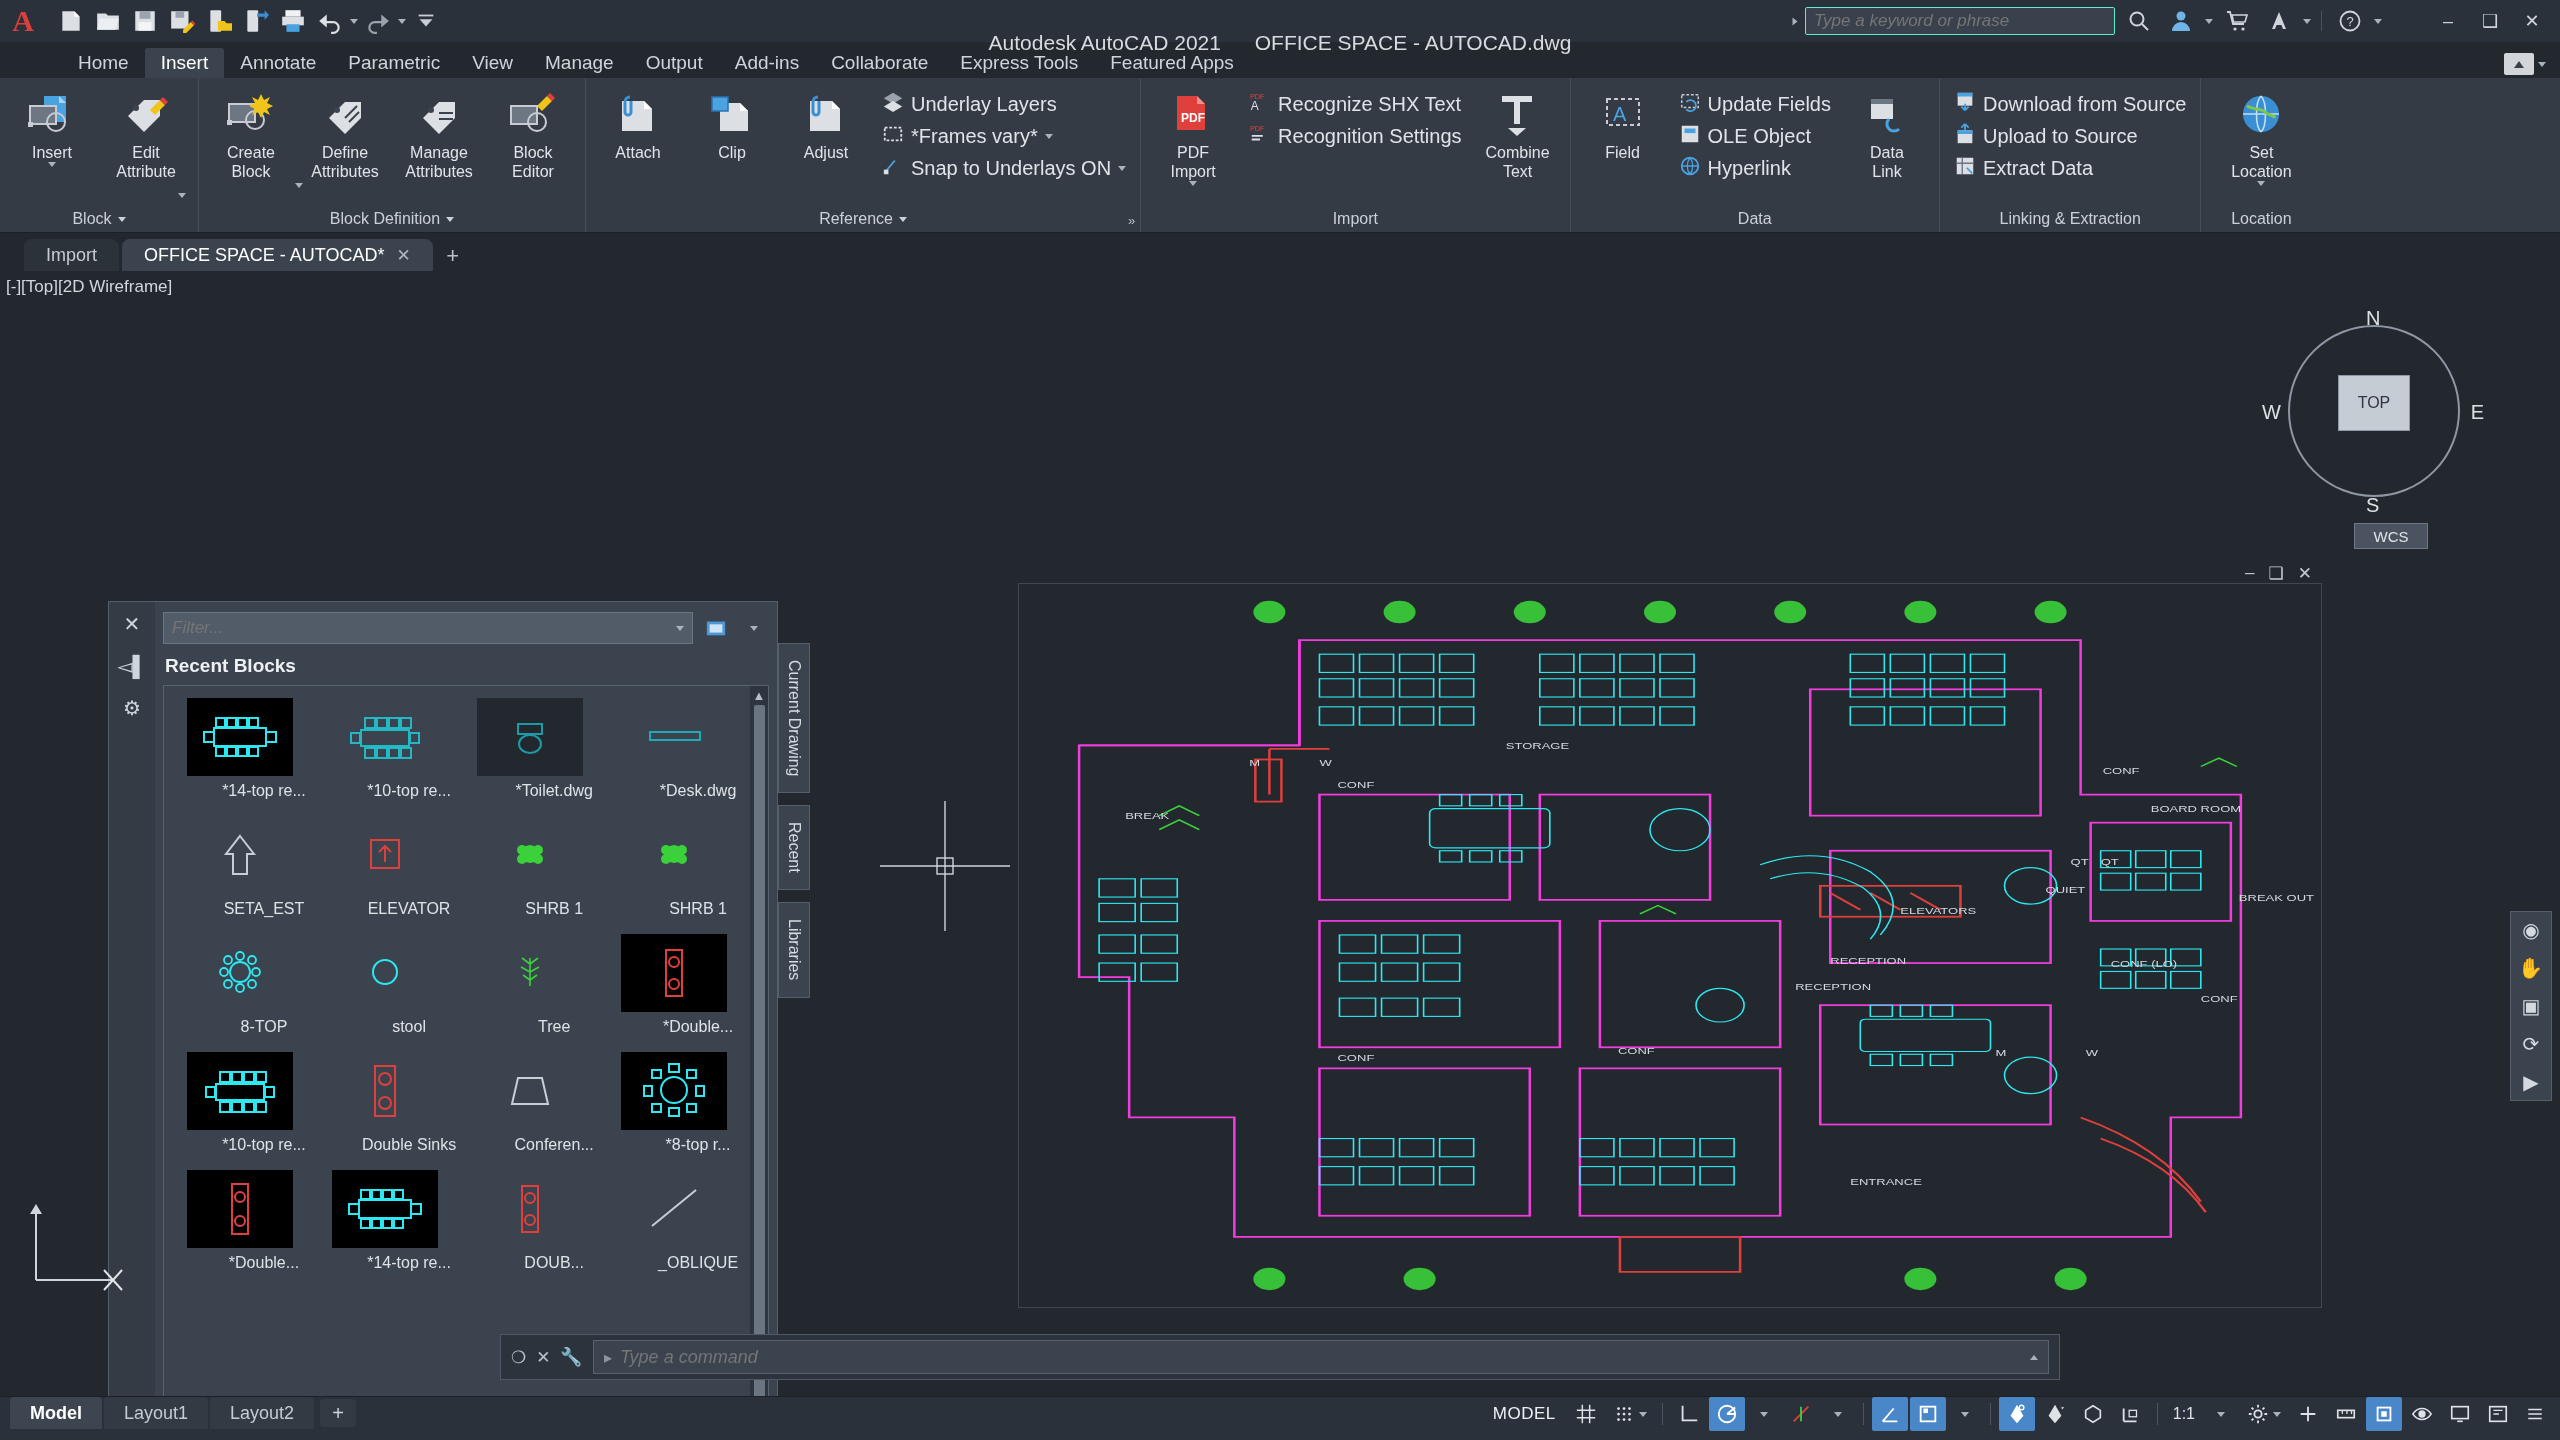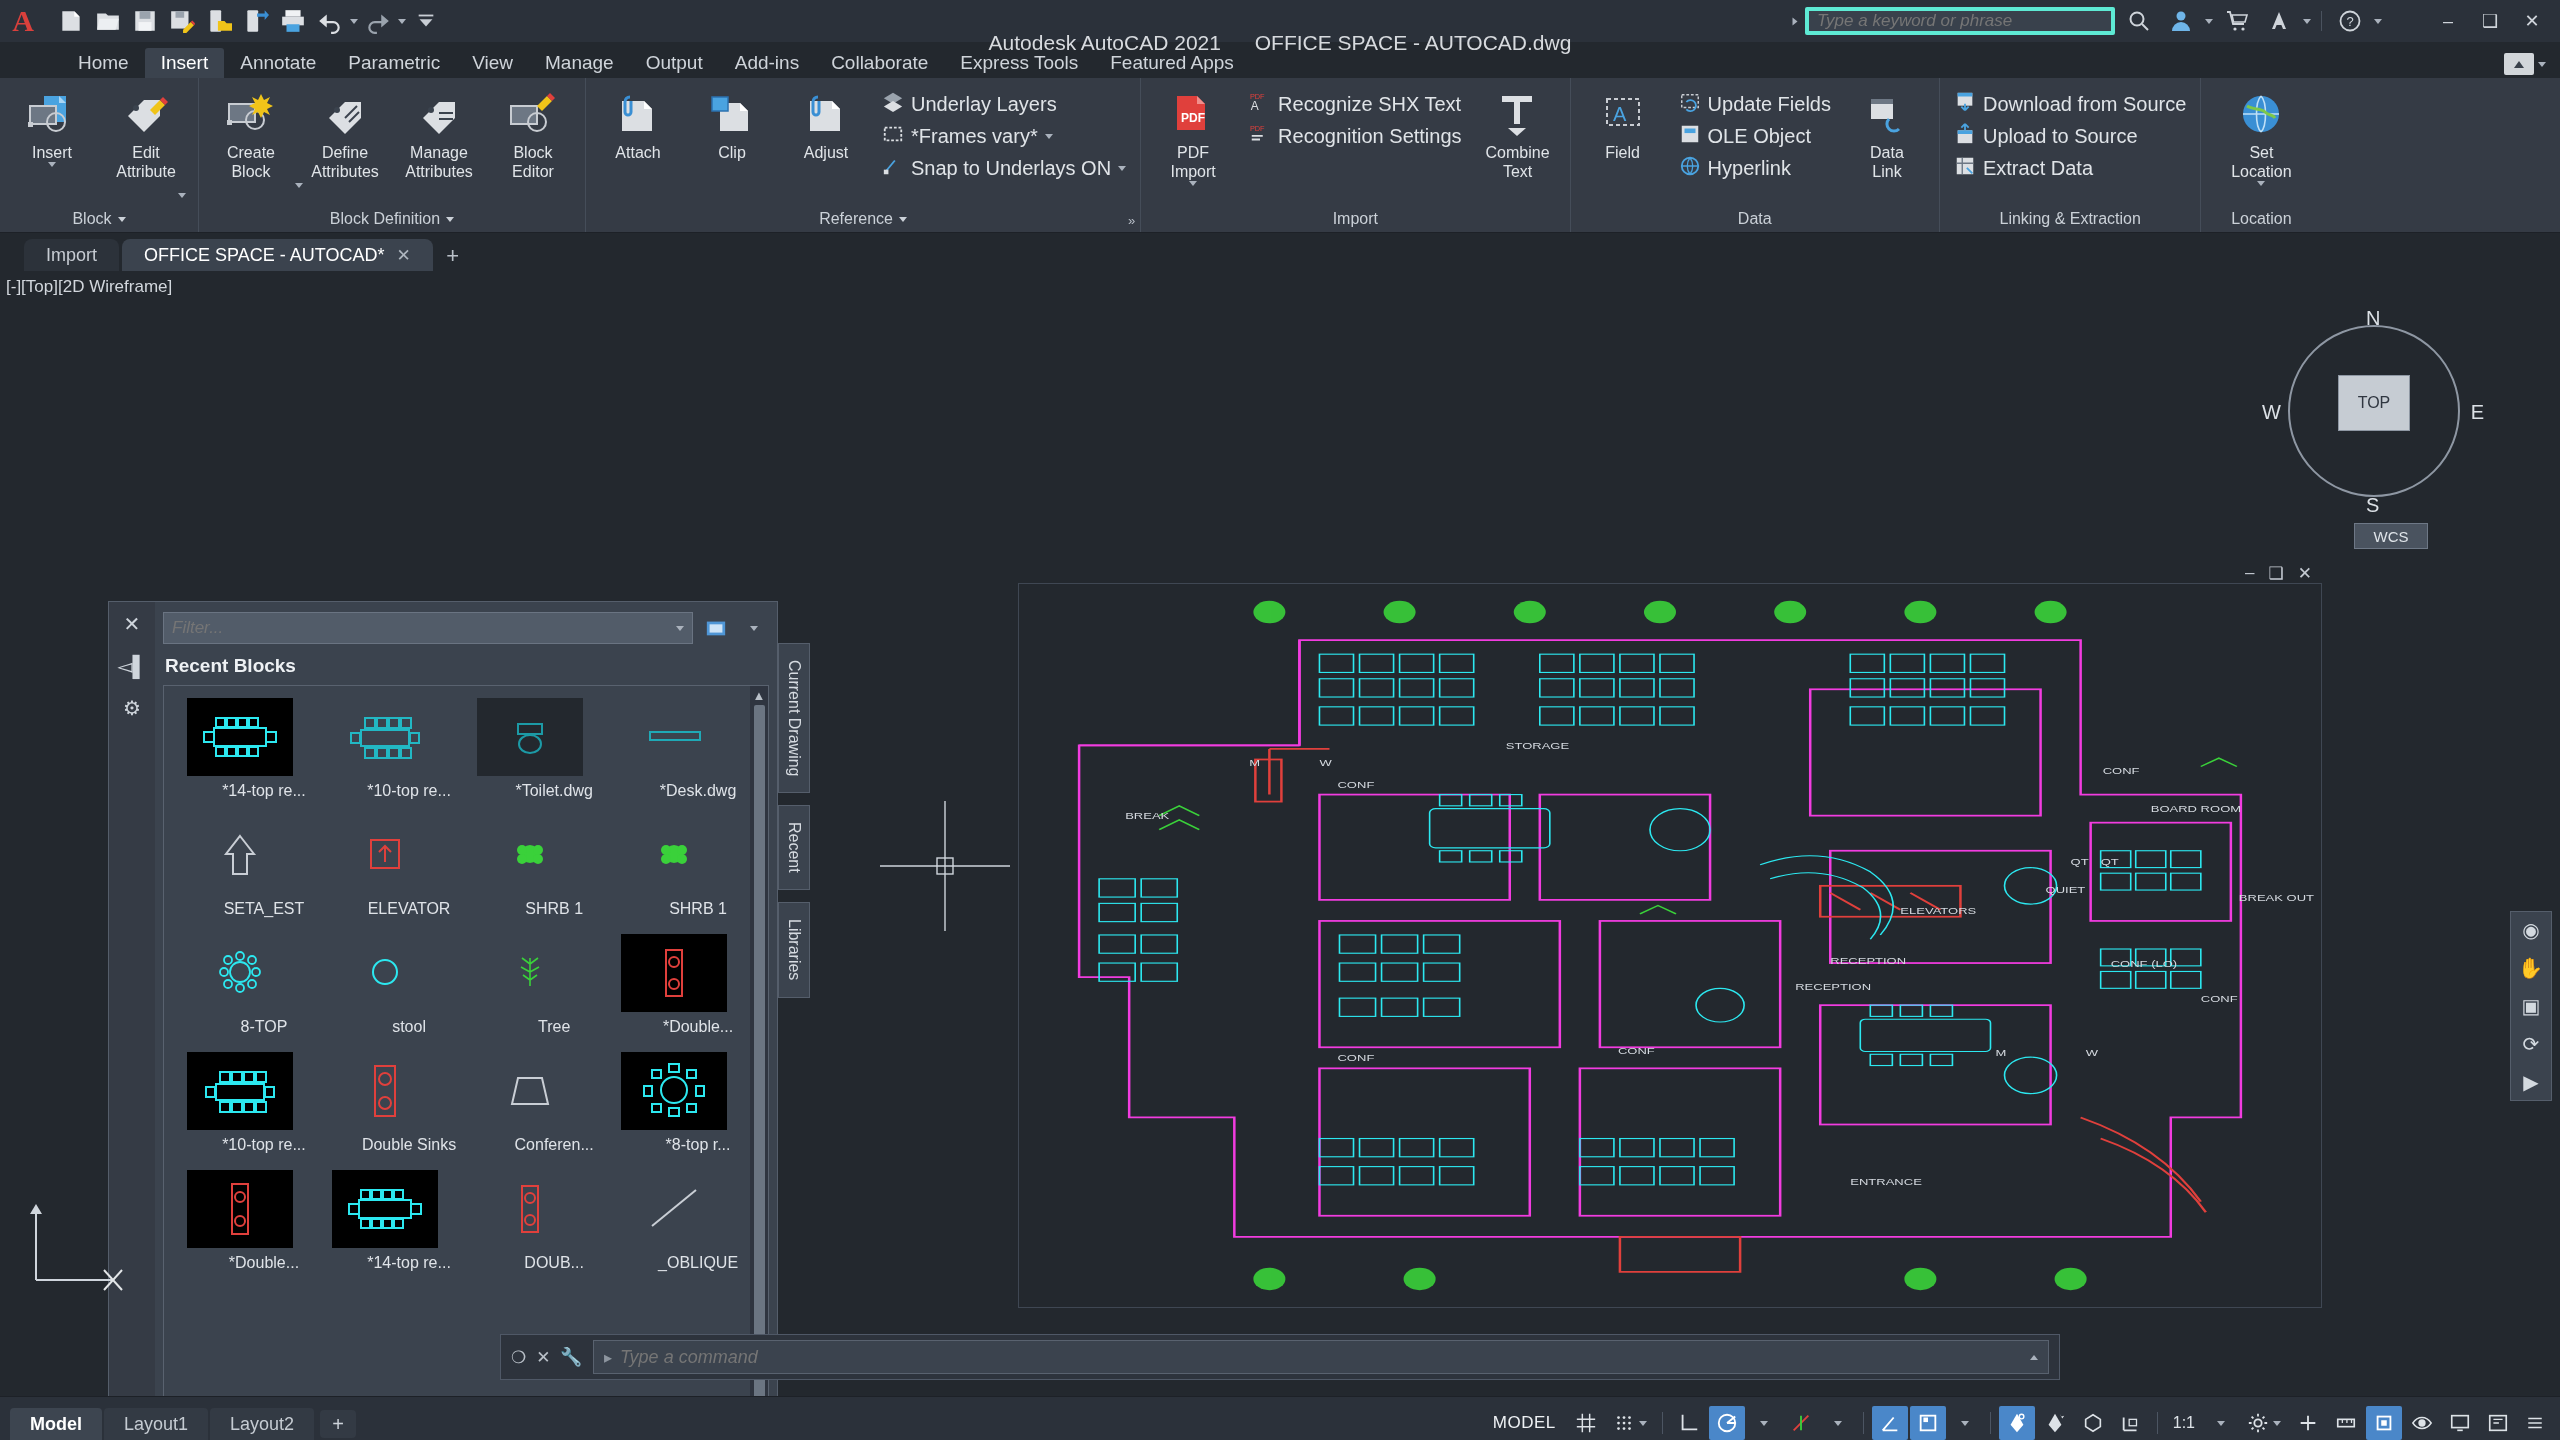--- a/index.html
+++ b/index.html
@@ -15,21 +15,21 @@
   .qat { display:flex; align-items:center; gap:3px; padding-left:8px; }
   .qbtn { width:34px; height:34px; display:flex; align-items:center; justify-content:center;
     border-radius:2px; }
   .qsep { width:1px; height:20px; background:#4a525e; margin:0 4px; }
   .caret { width:0;height:0;border-left:4px solid transparent;border-right:4px solid transparent;
     border-top:5px solid #aab2bd; }
   .title-txt { position:absolute; left:0; right:0; text-align:center; font-size:21px; color:#d7dade;
     pointer-events:none;margin-top:44px; }
   .title-txt span { margin:0 14px; }
   .tb-right { margin-left:auto; display:flex; align-items:center; gap:6px; padding-right:10px; }
-  .searchbox { width:310px; height:28px; background:#3a4插; background:#39414c; border:4px solid #5eead4;
+  .searchbox { width:310px; height:28px; background:#3a4插; background:#39414c; border:1px solid #5eead4;
     border-radius:2px; display:flex; align-items:center; padding:0 8px; }
   .searchbox input { background:transparent; border:none; outline:none; color:#9aa3ad;
     font-size:17px; font-style:italic; width:100%; font-family:"Liberation Sans", sans-serif; }
   .winbtn { width:36px;height:30px;display:flex;align-items:center;justify-content:center;
     font-size:18px;color:#cfd4da; }
 
   
   .ribtabs { height:36px; background:#23282e; display:flex; align-items:flex-end; flex:0 0 36px;
     padding-left:62px; }
   .ribtab { padding:0 16px; height:30px; line-height:30px; font-size:19px; color:#cfd4da;
@@ -132,21 +132,21 @@
     padding:0 10px; }
   .cmd-input { flex:1; height:34px; background:#3b434e; border:1px solid #59626f; display:flex;
     align-items:center; padding:0 10px; gap:8px; }
   .cmd-input input { flex:1; background:transparent; border:none; outline:none; color:#b9c0c8;
     font-size:18px; font-style:italic; font-family:"Liberation Sans", sans-serif; }
 
   
   .ucs { position:absolute; left:18px; bottom:96px; width:120px; height:120px; }
 
   
-  .statusbar { flex:0 0 44px; background:#2b313a; display:flex; align-items:flex-end;
+  .statusbar { flex:0 0 44px; background:#2b313a; display:flex; align-items:flex-start;
     border-top:1px solid #1d2127; }
   .layout-tabs { display:flex; align-items:center; padding-left:10px; gap:2px; }
   .ltab { height:32px; padding:0 20px; display:flex; align-items:center; font-size:18px;
     color:#c5cbd2; background:#333a44; border-radius:4px 4px 0 0; }
   .ltab.active { background:#3d4550; color:#fff; font-weight:bold; }
   .ltab-add { width:36px;height:28px;background:#333a44;border-radius:4px;display:flex;
     align-items:center;justify-content:center;font-size:20px;color:#cdd3da;margin-left:4px; }
   .sb-right { margin-left:auto; display:flex; align-items:center; gap:2px; padding-right:8px; }
   .sb-item { height:34px; min-width:34px; padding:0 7px; display:flex; align-items:center;
     justify-content:center; gap:4px; font-size:16px; color:#dde2e7; border-radius:2px; }

